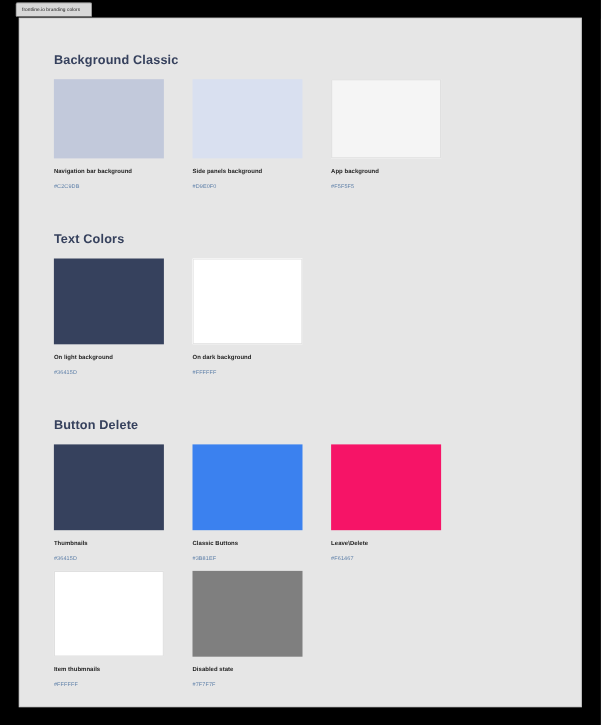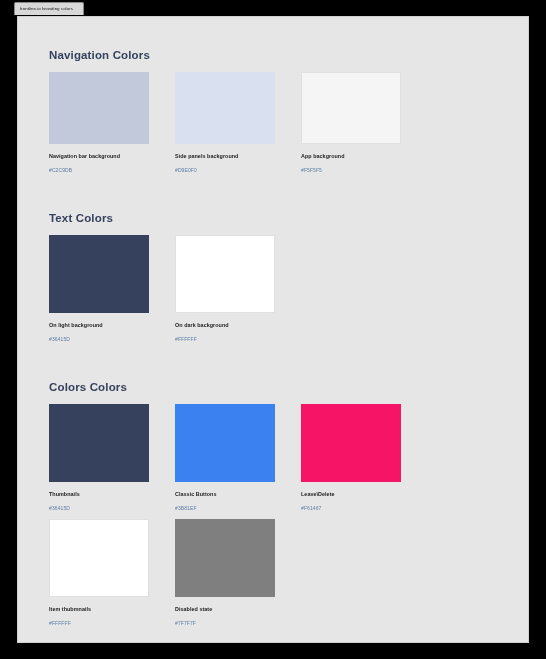--- a/index.html
+++ b/index.html
@@ -131,21 +131,21 @@
   <div class="tabstrip">
     <div class="tab">
       <span class="tab-title">frontline.io branding colors</span>
     </div>
   </div>
 
   <div class="page">
     <div class="content">
       <div id="sections-root">
           <div class="section section-background">
-            <div class="section-title">Navigation Colors</div>
+            <div class="section-title">Background Classic</div>
             <div class="swatch-row">
               <div class="swatch-cell">
                 <div class="swatch-chip" style="background: rgb(194, 201, 219);"></div>
                 <div class="swatch-label">Navigation bar background</div>
                 <div class="swatch-hex">#C2C9DB</div>
               </div>
               <div class="swatch-cell">
                 <div class="swatch-chip" style="background: rgb(217, 224, 240);"></div>
                 <div class="swatch-label">Side panels background</div>
                 <div class="swatch-hex">#D9E0F0</div>
@@ -166,21 +166,21 @@
                 <div class="swatch-hex">#36415D</div>
               </div>
               <div class="swatch-cell">
                 <div class="swatch-chip bordered" style="background: rgb(255, 255, 255);"></div>
                 <div class="swatch-label">On dark background</div>
                 <div class="swatch-hex">#FFFFFF</div>
               </div>
             </div>
           </div>
           <div class="section section-button">
-            <div class="section-title">Colors Colors</div>
+            <div class="section-title">Button Delete</div>
             <div class="swatch-row">
               <div class="swatch-cell">
                 <div class="swatch-chip" style="background: rgb(54, 65, 93);"></div>
                 <div class="swatch-label">Thumbnails</div>
                 <div class="swatch-hex">#36415D</div>
               </div>
               <div class="swatch-cell">
                 <div class="swatch-chip" style="background: rgb(59, 129, 239);"></div>
                 <div class="swatch-label">Classic Buttons</div>
                 <div class="swatch-hex">#3B81EF</div>

